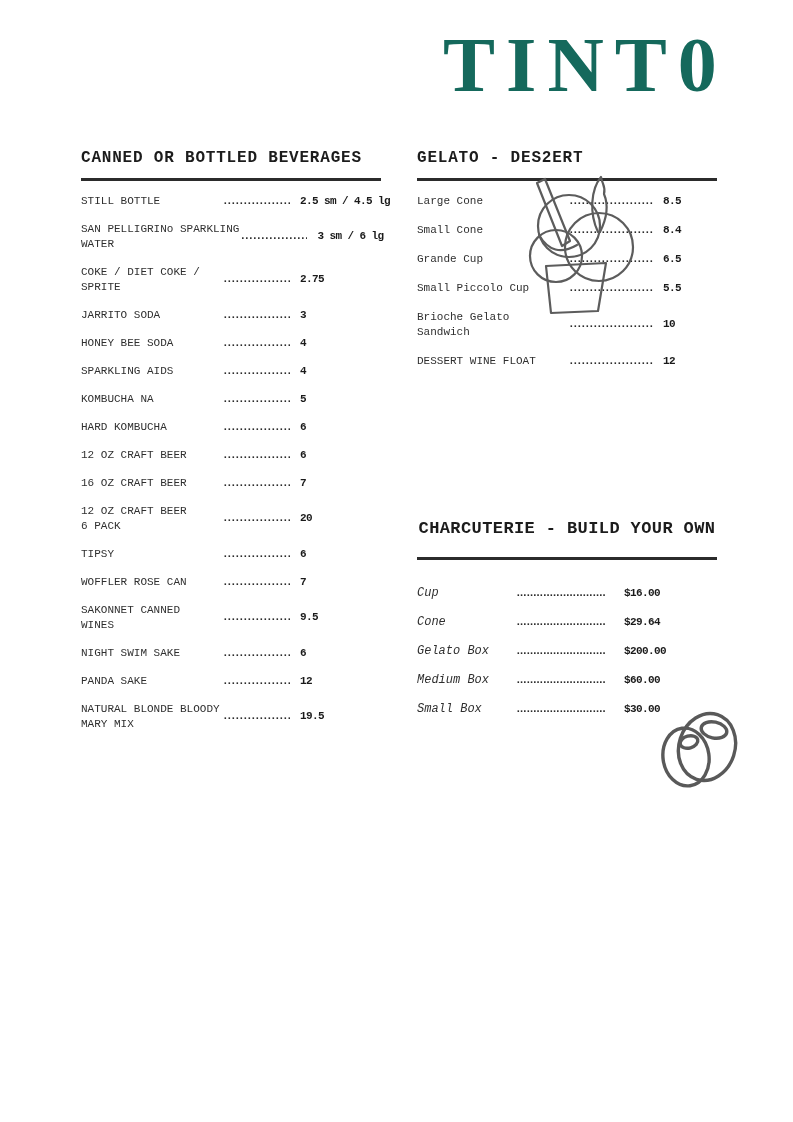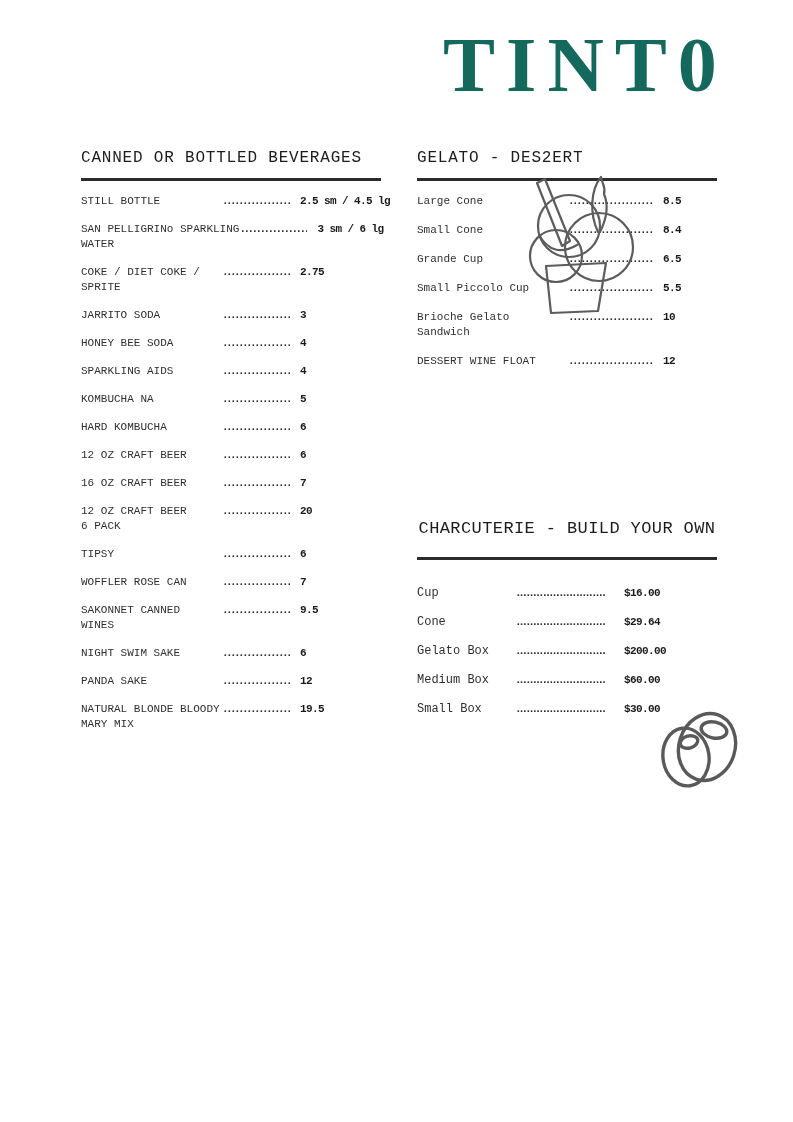--- a/index.html
+++ b/index.html
@@ -13,37 +13,37 @@
     font-family:"Liberation Serif",serif;font-weight:bold;
     font-size:78px;line-height:1.1;letter-spacing:11px;
     color:#15695C;white-space:nowrap;
   }
   
   .col{position:absolute;}
   .col-bev{left:69px;top:148px;width:300px;}
   .col-gel{left:405px;top:148px;width:300px;}
   .col-char{left:405px;top:518px;width:300px;}
   .sec-title{
-    margin:0;font-size:16px;font-weight:normal;line-height:20px;
+    margin:0;font-size:16px;font-weight:bold;line-height:20px;
     letter-spacing:0.8px;color:#1c1c1c;white-space:nowrap;
   }
   .col-char .sec-title{font-size:17px;line-height:22px;letter-spacing:0.4px;text-align:center;}
   .rule{height:2.5px;background:#2b2b2b;margin-top:10px;}
   .col-char .rule{margin-top:17px;}
   .items{margin-top:13px;}
   .col-char .items{margin-top:26px;}
   
   .row{
-    display:flex;align-items:flex-start;margin-bottom:13px;
+    display:flex;align-items:center;margin-bottom:13px;
     font-size:11px;line-height:15px;color:#2f2f2f;
   }
   .col-gel .row,.col-char .row{margin-bottom:14px;}
   .nm{flex:0 0 141px;white-space:pre;}
   .col-gel .nm{flex-basis:151px;}
-  .col-char .nm{flex-basis:98px;font-size:12px;}
+  .col-char .nm{flex-basis:98px;font-size:12px;font-style:italic;}
   .ld{
     flex:0 0 68px;overflow:hidden;white-space:nowrap;
     font-weight:bold;letter-spacing:-2.6px;color:#2b2b2b;
   }
   .col-gel .ld{flex-basis:85px;}
   .col-char .ld{flex-basis:91px;letter-spacing:-3.3px;}
   .ld::before{content:".........................................................";}
   .pr{
     margin-left:10px;font-weight:bold;letter-spacing:-0.6px;
     color:#1a1a1a;white-space:pre;

